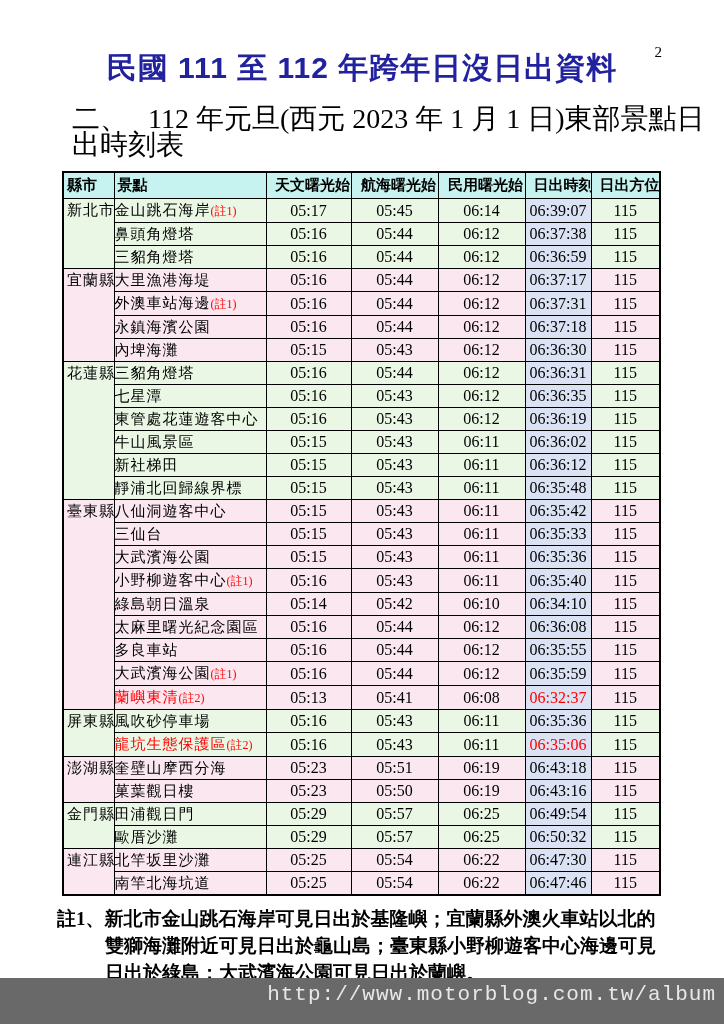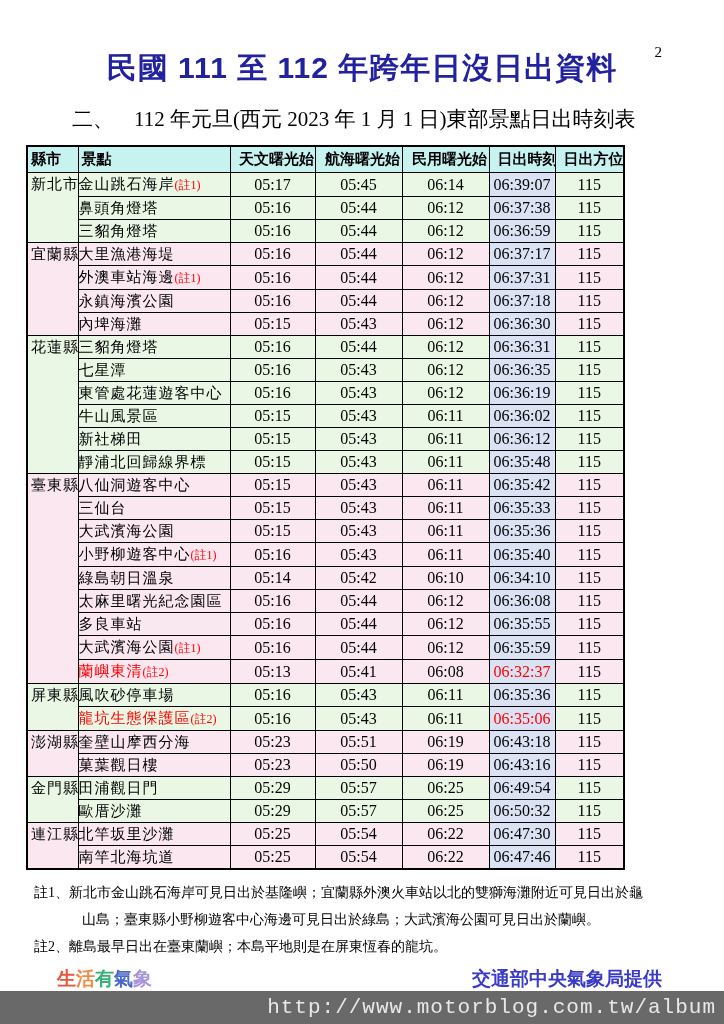--- a/index.html
+++ b/index.html
@@ -5,52 +5,52 @@
   html,body{margin:0;padding:0;background:#fff;}
   .page{
     position:relative;width:724px;height:1024px;overflow:hidden;background:#fff;
     font-family:"Liberation Serif","DejaVu Serif",serif;color:#000;
   }
   .page-number{position:absolute;top:44px;right:62px;font-size:15px;}
   .title{
     margin:50px 0 0 0;text-align:center;font-family:"Liberation Sans","DejaVu Sans",sans-serif;
     font-weight:bold;font-size:30px;line-height:36px;color:var(--title-blue);letter-spacing:1px;
   }
-  .subtitle{margin:20px 8px 0 72px;font-size:21px;line-height:26px;}
+  .subtitle{margin:20px 8px 0 72px;font-size:28px;line-height:26px;}
   .subtitle .gap{display:inline-block;width:20px;}
   table{
-    border-collapse:collapse;table-layout:fixed;width:597px;margin:13px 0 0 26px;
+    border-collapse:collapse;table-layout:fixed;width:597px;margin:13px 0 0 62px;
     border:2px solid #000;
   }
   col.c0{width:51px}col.c1{width:152px}col.c2{width:85px}col.c3{width:87px}
   col.c4{width:87px}col.c5{width:66px}col.c6{width:69px}
   th,td{border:1px solid #000;padding:0;overflow:hidden;white-space:nowrap;}
   th{
     background:var(--header-bg);font-family:"Liberation Sans","DejaVu Sans",sans-serif;
     font-size:15px;font-weight:bold;height:25px;text-align:left;padding-left:3px;
   }
   th.num{text-align:center;padding-left:8px;}
   td{height:22px;font-size:16px;text-align:center;line-height:22px;}
   tr.g td{background:var(--group-green);}
   tr.p td{background:var(--group-pink);}
   tr td.sunrise{background:var(--sunrise-col);}
   td.county{vertical-align:top;text-align:right;padding-left:3px;font-size:15px;letter-spacing:1px;}
   td.spot{text-align:left;font-size:15px;letter-spacing:1px;}
   .note-ref{font-size:12px;letter-spacing:0;}
   .red{color:var(--highlight-red);}
-  .notes{margin:9px 0 0 34px;width:614px;font-size:14px;line-height:27px;}
+  .notes{margin:9px 0 0 57px;width:614px;font-size:19px;line-height:27px;font-weight:bold;}
   .note{margin:0;padding-left:48px;text-indent:-48px;}
   .footer{
     display:flex;justify-content:space-between;align-items:center;
     margin:7px 62px 0 57px;font-size:19px;line-height:24px;
     font-family:"Liberation Sans","DejaVu Sans",sans-serif;font-weight:bold;
   }
   .credit{color:var(--credit-blue);}
   .watermark{
-    position:absolute;left:0;right:0;bottom:0;height:33px;background:var(--watermark-bg);
+    position:absolute;left:0;right:0;bottom:0;height:46px;background:var(--watermark-bg);
     color:var(--watermark-text);font-family:"Liberation Mono","DejaVu Sans Mono",monospace;
     font-size:21px;line-height:33px;text-align:right;padding-right:8px;letter-spacing:1px;
     box-sizing:border-box;
   }
 </style>
 </head>
 <body>
 
 <div class="page">
   <div class="page-number">2</div>

